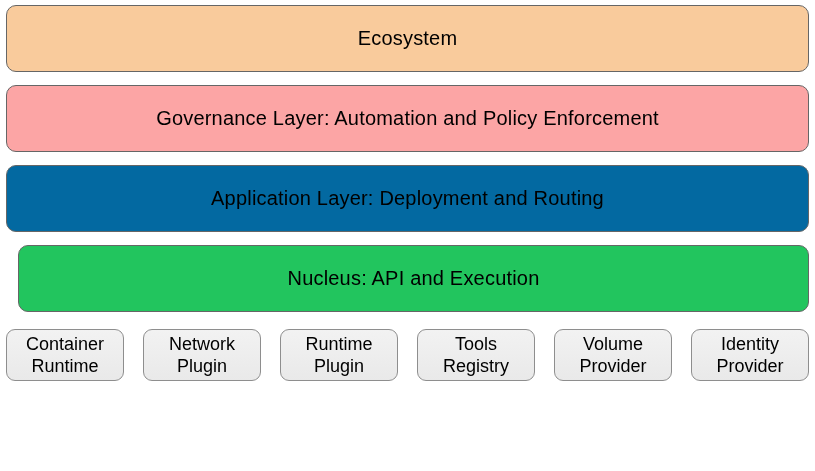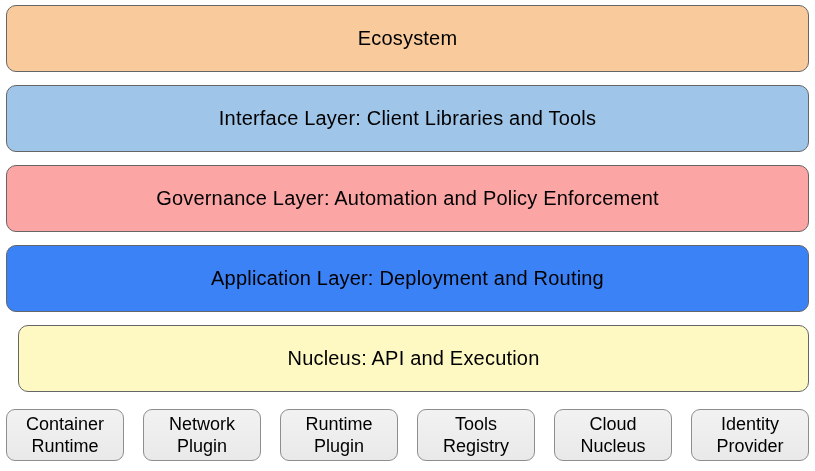--- a/index.html
+++ b/index.html
@@ -51,50 +51,47 @@
 </style>
 </head>
 <body>
 
 <div class="diagram">
 
   <div class="layer-bar" style="background-color: rgb(249, 203, 156);">
     <span>Ecosystem</span>
   </div>
 
-  <div class="layer-bar" style="background-color: rgb(159, 197, 232);">
-    <span>Interface Layer: Client Libraries and Tools</span>
-  </div>
 
   <div class="layer-bar" style="background-color: #fca5a5;">
     <span>Governance Layer: Automation and Policy Enforcement</span>
   </div>
 
-  <div class="layer-bar" style="background-color: #3b82f6;">
+  <div class="layer-bar" style="background-color: #0369a1;">
     <span>Application Layer: Deployment and Routing</span>
   </div>
 
-  <div class="layer-bar last" style="background-color: #fef9c3; margin-left: 12px;">
+  <div class="layer-bar last" style="background-color: #22c55e; margin-left: 12px;">
     <span>Nucleus: API and Execution</span>
   </div>
 
   <div class="providers-row">
     <div class="provider-box">
       <span>Container Runtime</span>
     </div>
     <div class="provider-box">
       <span>Network Plugin</span>
     </div>
     <div class="provider-box">
       <span>Runtime Plugin</span>
     </div>
     <div class="provider-box">
       <span>Tools Registry</span>
     </div>
     <div class="provider-box">
-      <span>Cloud Nucleus</span>
+      <span>Volume Provider</span>
     </div>
     <div class="provider-box">
       <span>Identity Provider</span>
     </div>
   </div>
 
 </div>
 
 </body></html>

